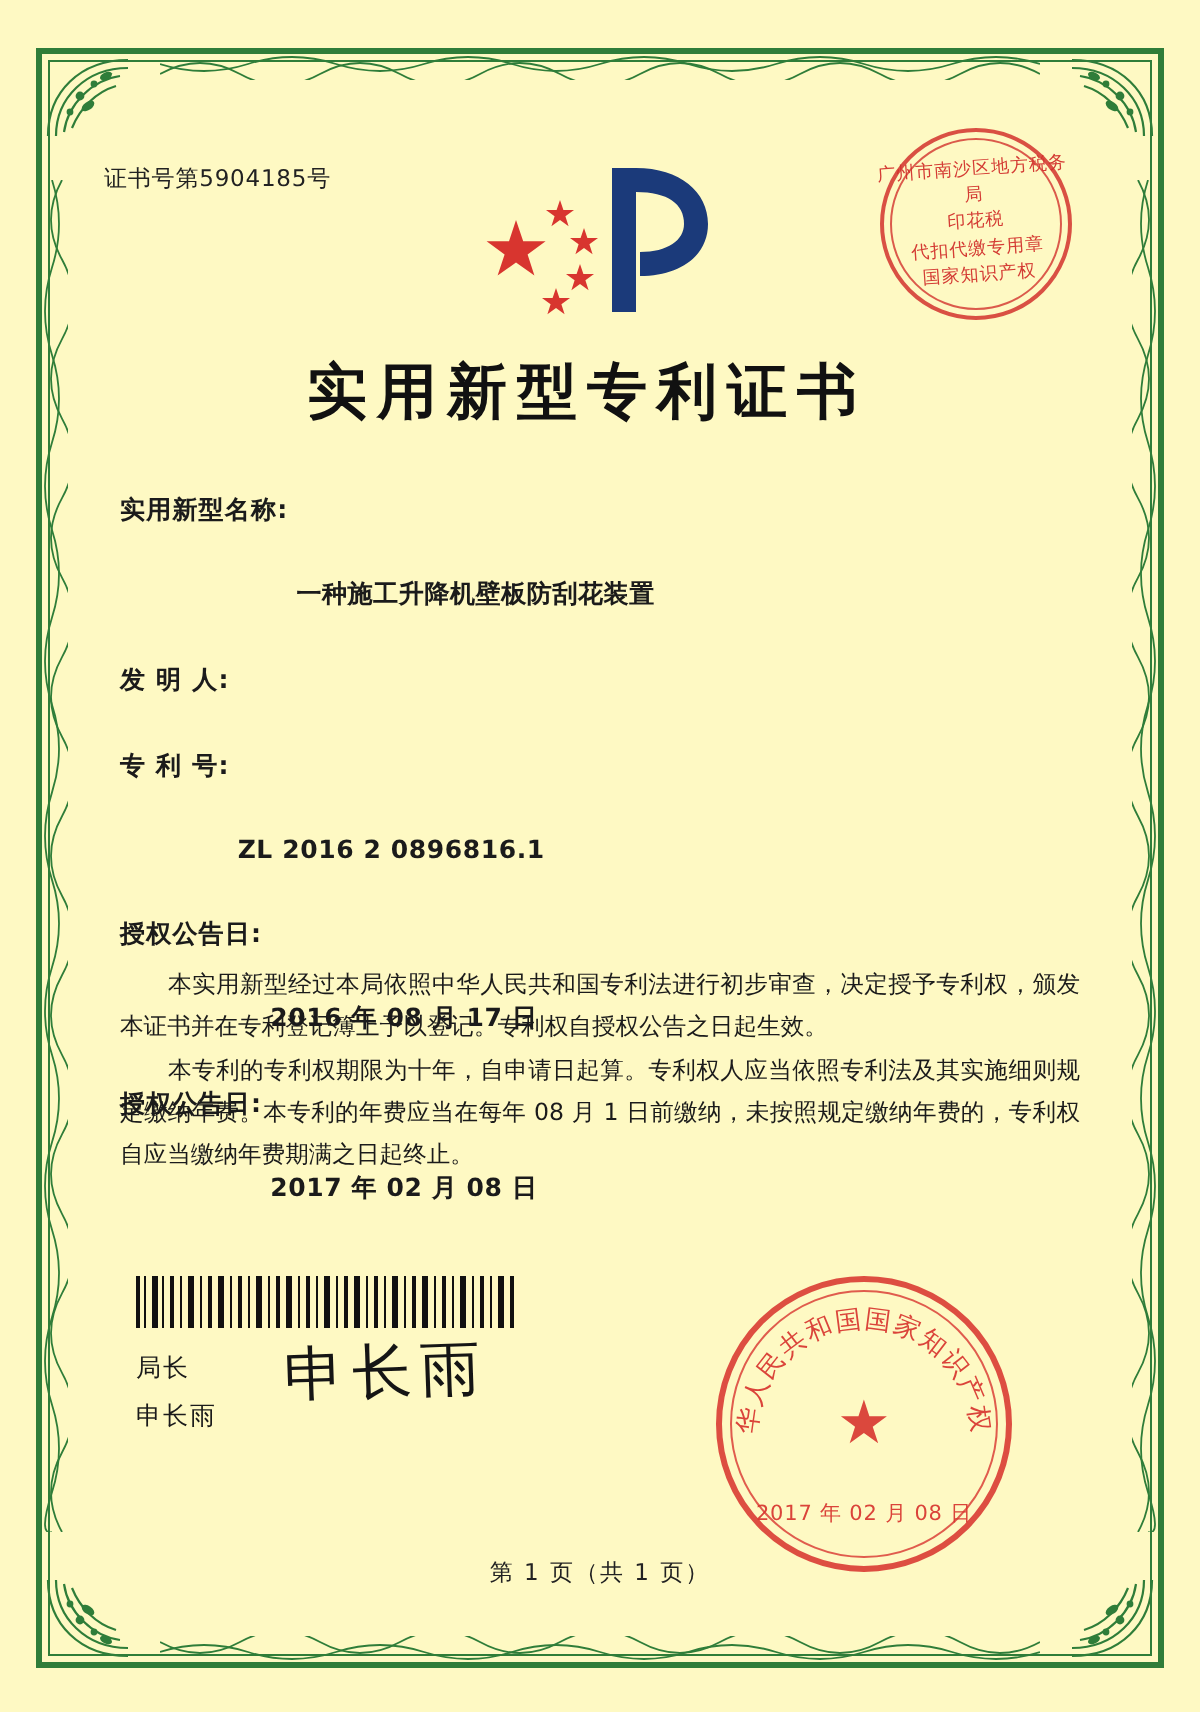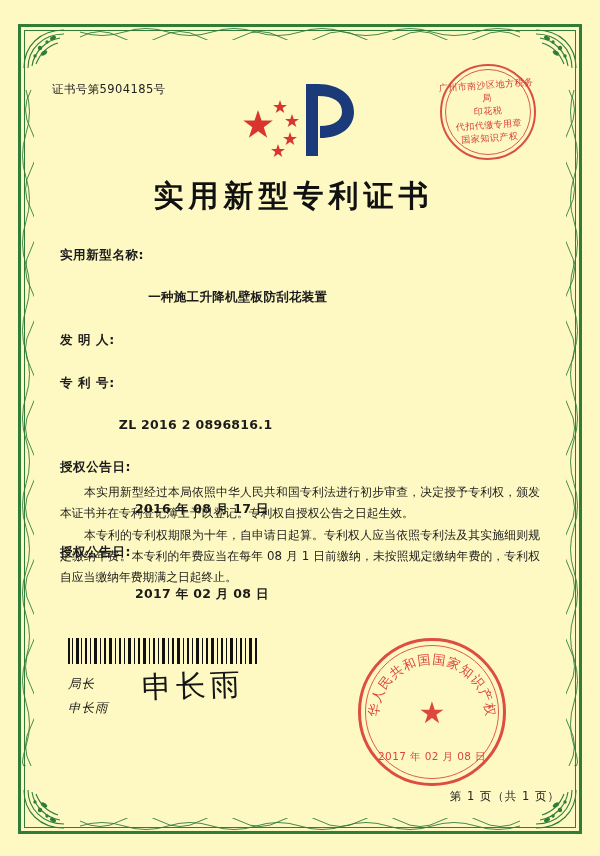--- a/index.html
+++ b/index.html
@@ -200,21 +200,20 @@
     height: 26px;
   }
 
   .signature-block {
     position: absolute;
     left: 28px;
     top: 622px;
     font-size: 12.5px;
     line-height: 1.9;
     letter-spacing: 1px;
-    font-style: italic;
   }
   .sign-script {
     position: absolute;
     left: 102px;
     top: 616px;
     font-family: "DejaVu Serif", "Liberation Serif", serif;
     font-size: 30px;
     color: #151515;
     letter-spacing: 4px;
     transform: rotate(-2deg);
@@ -271,22 +270,22 @@
     color: #d8352f;
     font-size: 10.5px;
     opacity: 0.92;
     letter-spacing: 0.4px;
   }
 
   .footer {
     position: absolute;
     left: 0;
     right: 0;
-    bottom: 12px;
-    text-align: right;
+    bottom: 22px;
+    text-align: center;
     font-size: 11.5px;
     letter-spacing: 1px;
     color: #222;
   }
 </style>
 </head>
 <body>
 
 <div class="page">
 

